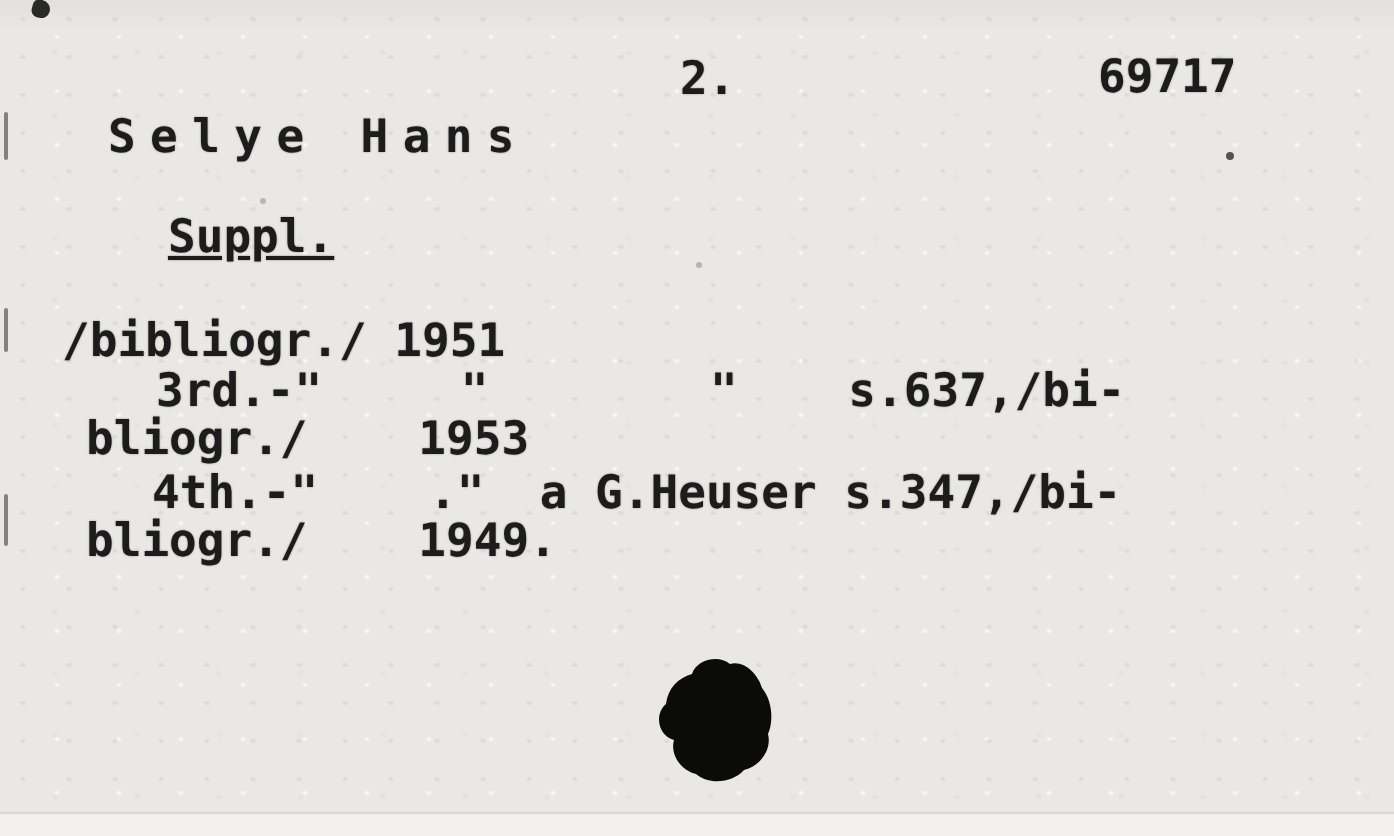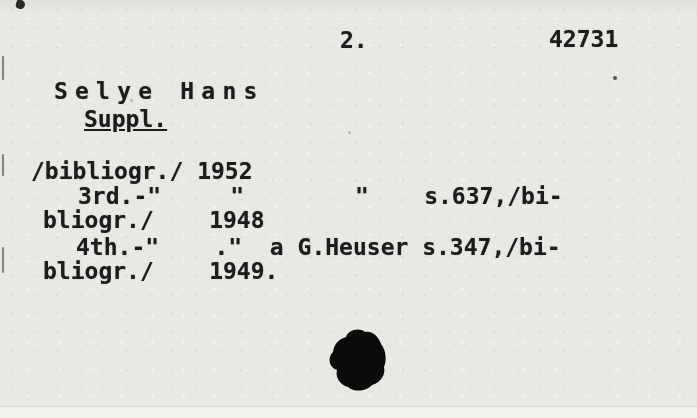--- a/index.html
+++ b/index.html
@@ -43,21 +43,21 @@
     text-shadow: 0 0 1px rgba(30,30,30,0.45);
   }
   .heading { letter-spacing: 7.2px; }
   .u {
     text-decoration: underline;
     text-decoration-thickness: 2px;
     text-underline-offset: 4px;
   }
   .pos-pageno   { left: 340px; top: 29px; }
   .pos-catno    { left: 549px; top: 28px; }
-  .pos-title    { left: 54px;  top: 58px; margin-top: 22px; }
+  .pos-title    { left: 54px;  top: 58px; }
   .pos-suppl    { left: 84px;  top: 108px; text-decoration: underline; }
   .pos-2nd      { left: 78px;  top: 134px; }
   .pos-2ndc     { left: 31px;  top: 160px; }
   .pos-3rd      { left: 78px;  top: 185px; }
   .pos-3rdc     { left: 43px;  top: 209px; }
   .pos-4th      { left: 76px;  top: 236px; }
   .pos-4thc     { left: 43px;  top: 260px; }
 
   .ink-blot {
     position: absolute;
@@ -103,32 +103,32 @@
     background: #f2f1ee;
     border-top: 1px solid #d8d7d2;
   }
 </style>
 </head>
 <body>
 
 <div class="card">
 
   <span class="t pos-pageno">2.</span>
-  <span class="t pos-catno">42731</span>
+  <span class="t pos-catno">69717</span>
 
   <div class="t heading pos-title">Selye Hans</div>
 
   <div class="t pos-suppl">Suppl.</div>
 
 
-  <div class="t pos-2ndc">/bibliogr./ 1952</div>
+  <div class="t pos-2ndc">/bibliogr./ 1951</div>
 
   <div class="t pos-3rd">3rd.-"     "        "    s.637,/bi-</div>
 
-  <div class="t pos-3rdc">bliogr./    1948</div>
+  <div class="t pos-3rdc">bliogr./    1953</div>
 
   <div class="t pos-4th">4th.-"    ."  a G.Heuser s.347,/bi-</div>
 
   <div class="t pos-4thc">bliogr./    1949.</div>
 
   <svg class="ink-blot" viewBox="0 0 66 68" xmlns="http://www.w3.org/2000/svg">
     <path fill="#0b0b0a" d="M 21,10
          C 23,3 34,0 40,5
          C 47,3 54,10 56,17
          C 61,23 62,33 59,40

